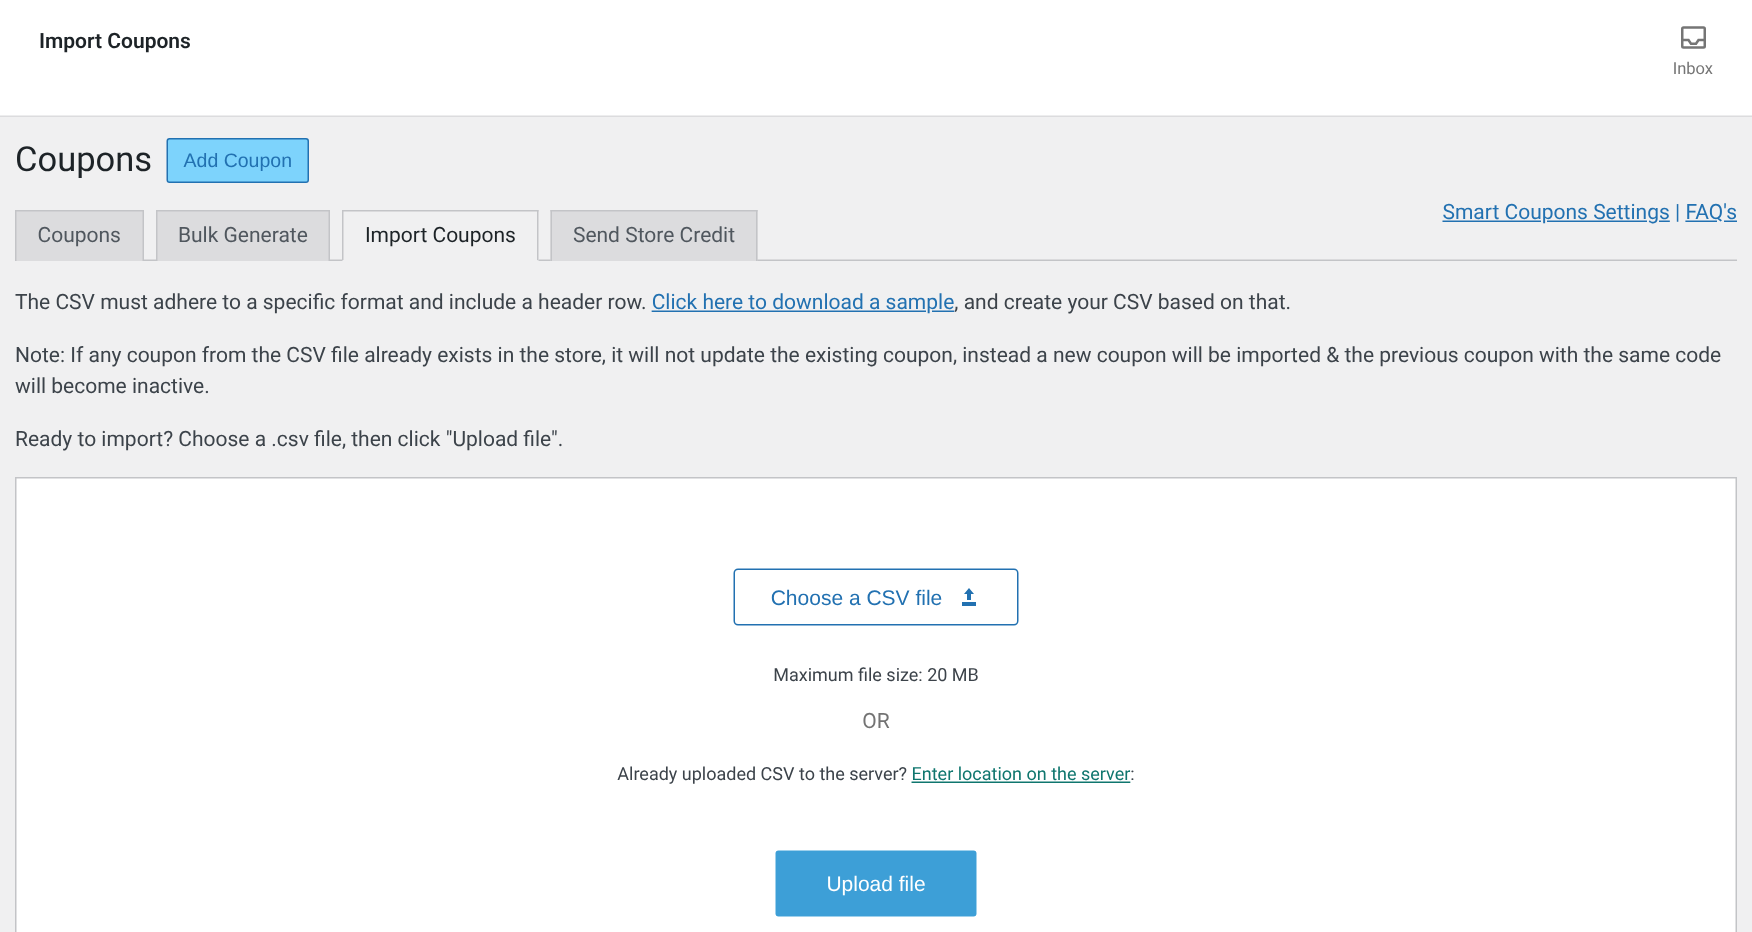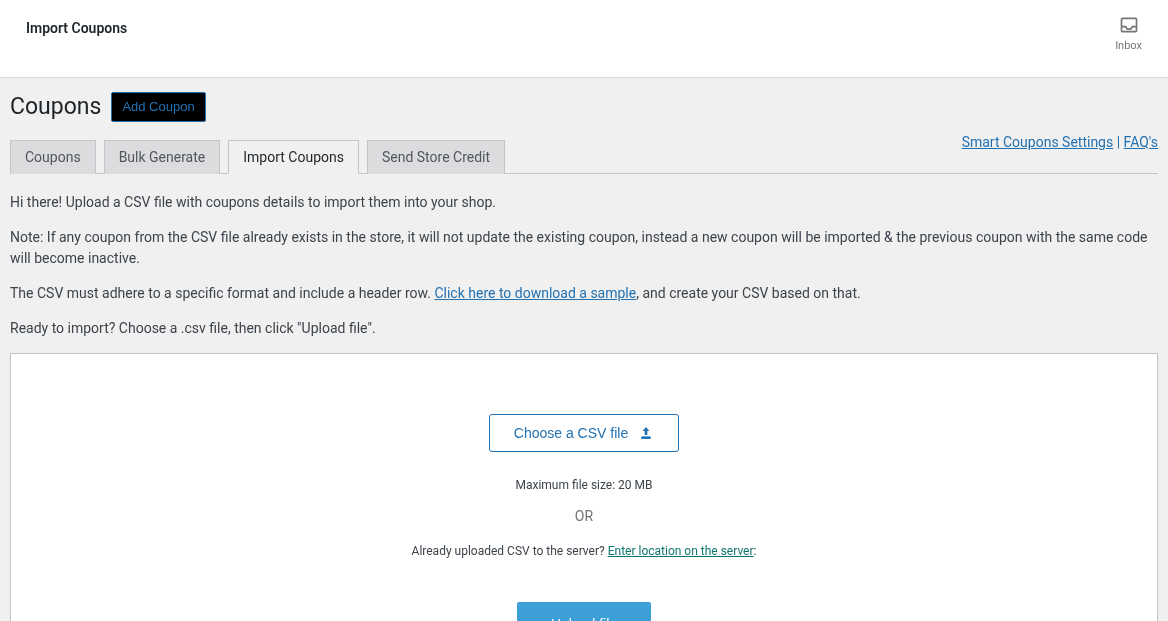--- a/index.html
+++ b/index.html
@@ -47,21 +47,21 @@
     padding: 6px 0 12px 0;
   }
   .page-heading {
     font-size: 23px;
     font-weight: 400;
     color: #1d2327;
   }
   .add-coupon-btn {
     border: 1px solid #2271b1;
     color: #2271b1;
-    background: #000000;
+    background: #7dd3fc;
     padding: 4px 10px;
     font-size: 13px;
     border-radius: 2px;
     cursor: pointer;
     line-height: 1.5;
   }
   .tabs-settings-row {
     display: flex;
     justify-content: space-between;
     align-items: flex-end;
@@ -193,25 +193,24 @@
       <div class="tab">Bulk Generate</div>
       <div class="tab active">Import Coupons</div>
       <div class="tab">Send Store Credit</div>
     </div>
     <div class="settings-links">
       <a>Smart Coupons Settings</a><span> | </span><a>FAQ's</a>
     </div>
   </div>
 
   <div class="intro-text">
-    <p>Hi there! Upload a CSV file with coupons details to import them into your shop.</p>
-    <p>Note: If any coupon from the CSV file already exists in the store, it will not update the existing coupon, instead a new coupon will be imported &amp; the previous coupon with the same code will become inactive.</p>
     <p>
       <span>The CSV must adhere to a specific format and include a header row. </span><a>Click here to download a sample</a><span>, and create your CSV based on that.</span>
     </p>
+    <p>Note: If any coupon from the CSV file already exists in the store, it will not update the existing coupon, instead a new coupon will be imported &amp; the previous coupon with the same code will become inactive.</p>
     <p>Ready to import? Choose a .csv file, then click "Upload file".</p>
   </div>
 
   <div class="upload-panel">
     <button class="choose-file-btn">
       <span>Choose a CSV file</span>
       <svg class="upload-icon-svg" viewBox="0 0 24 24" fill="#2271b1">
         <path d="M12 3 L7 9 H10 V15 H14 V9 H17 Z"></path>
         <path d="M5 17 H19 V21 H5 Z"></path>
       </svg>

